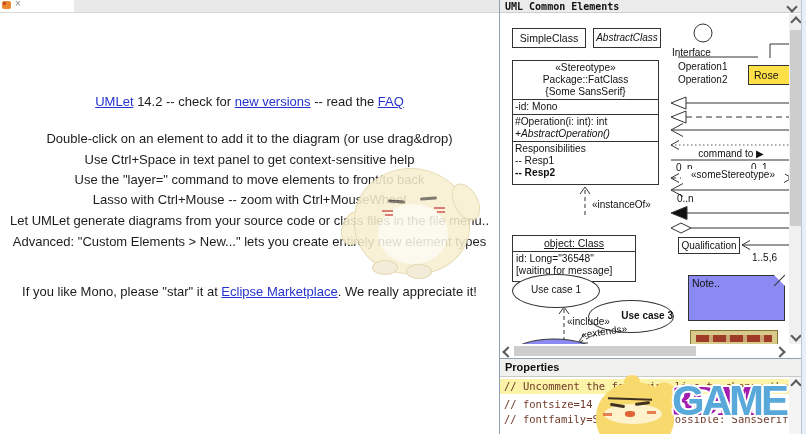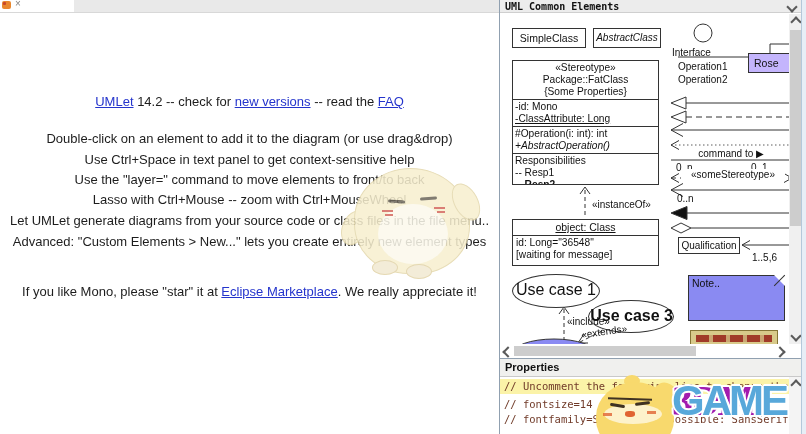--- a/index.html
+++ b/index.html
@@ -39,37 +39,37 @@
   .ubox{position:absolute;border:1px solid #333;background:#fff;font-size:10.5px;color:#111;box-sizing:border-box;}
   #simpleClass{left:12px;top:15px;width:74px;height:20px;text-align:center;line-height:18px;}
   #abstractClass{left:93px;top:15px;width:68px;height:20px;font-style:italic;text-align:center;line-height:18px;font-size:10px;}
   #fatClass{left:12px;top:47px;width:147px;height:125px;overflow:hidden;}
   .fc-sec{border-bottom:1px solid #333;padding:1px 2px;line-height:12px;font-size:10.2px;}
   .fc-sec.last{border-bottom:none;}
   .fc-head{text-align:center;}
   .u{text-decoration:underline;}
   .it{font-style:italic;}
   .bd{font-weight:bold;}
-  #objectClass{left:12px;top:206px;width:147px;height:47px;}
+  #objectClass{left:12px;top:222px;width:124px;height:47px;}
   .oc-title{text-align:center;text-decoration:underline;border-bottom:1px solid #333;height:16px;line-height:15px;box-sizing:border-box;}
   .oc-body{padding:1px 3px;line-height:12px;font-size:10.2px;}
   .plabel{position:absolute;font-size:10px;color:#111;white-space:nowrap;}
   #ifLabel{left:172px;top:34px;width:62px;text-align:left;}
   #ifOp1{left:178px;top:48px;}
   #ifOp2{left:178px;top:61px;}
-  #roseBox{left:248px;top:40px;width:42px;height:20px;background:#c4b5fd;padding-left:5px;line-height:18px;overflow:hidden;}
+  #roseBox{left:248px;top:52px;width:42px;height:20px;background:#fde047;padding-left:5px;line-height:18px;overflow:hidden;}
   #teachesTo{left:172px;top:135px;width:118px;text-align:center;}
   #mult0nA{left:176px;top:149px;}
   #mult01{left:251px;top:149px;}
   #someStereo{left:181px;top:156px;width:104px;text-align:center;background:#fff;}
   #mult0nB{left:177px;top:180px;}
   #qualBox{left:178px;top:224px;width:62px;height:17px;text-align:center;line-height:15px;font-size:10px;}
   #mult156{left:252px;top:239px;}
   #instanceOf{left:92px;top:186px;}
-  .ucase{position:absolute;border:1px solid #333;border-radius:50%;background:#fff;text-align:center;font-size:16px;color:#111;}
+  .ucase{position:absolute;border:1px solid #333;border-radius:50%;background:#fff;text-align:center;font-size:10px;color:#111;}
   #uc1{left:12px;top:261px;width:86px;height:32px;line-height:30px;}
   #uc3{left:88px;top:287px;width:84px;height:31px;line-height:29px;font-weight:bold;text-align:right;}
   #includeLbl{left:67px;top:303px;text-align:center;}
   #extendsLbl{left:81px;top:313px;transform:rotate(-8deg);}
   #noteBox{left:188px;top:262px;width:97px;height:46px;background:#8a8af2;border:1px solid #333;font-size:10.5px;
            padding:1px 3px;box-sizing:border-box;position:absolute;color:#111;}
   .note-fold{position:absolute;top:-1px;right:-1px;width:0;height:0;border-top:11px solid #fff;border-left:11px solid transparent;}
   .note-fold-line{position:absolute;top:4px;right:-3px;width:15px;height:1px;background:#333;transform:rotate(-45deg);}
   #tanBox{left:190px;top:317px;width:88px;height:20px;background:#d8ca8a;border:1px solid #857536;position:absolute;box-sizing:border-box;}
   .tan-streak{margin:4px 5px 0;height:7px;background:repeating-linear-gradient(90deg,#a03a28 0 13px,rgba(160,58,40,.25) 13px 17px);}
@@ -197,25 +197,24 @@
       </g>
     </svg>
 
     <div class="ubox" id="simpleClass">SimpleClass</div>
     <div class="ubox" id="abstractClass">AbstractClass</div>
 
     <div class="ubox" id="fatClass">
       <div class="fc-sec fc-head">
         <div>«Stereotype»</div>
         <div>Package::FatClass</div>
-        <div>{Some Properties}</div>
+        <div>{Some SansSerif}</div>
       </div>
       <div class="fc-sec">
         <div>-id: Mono</div>
-        <div class="u">-ClassAttribute: Long</div>
       </div>
       <div class="fc-sec">
         <div>#Operation(i: int): int</div>
         <div class="it">+AbstractOperation()</div>
       </div>
       <div class="fc-sec last">
         <div>Responsibilities</div>
         <div>-- Resp1</div>
         <div class="bd">-- Resp2</div>
       </div>

